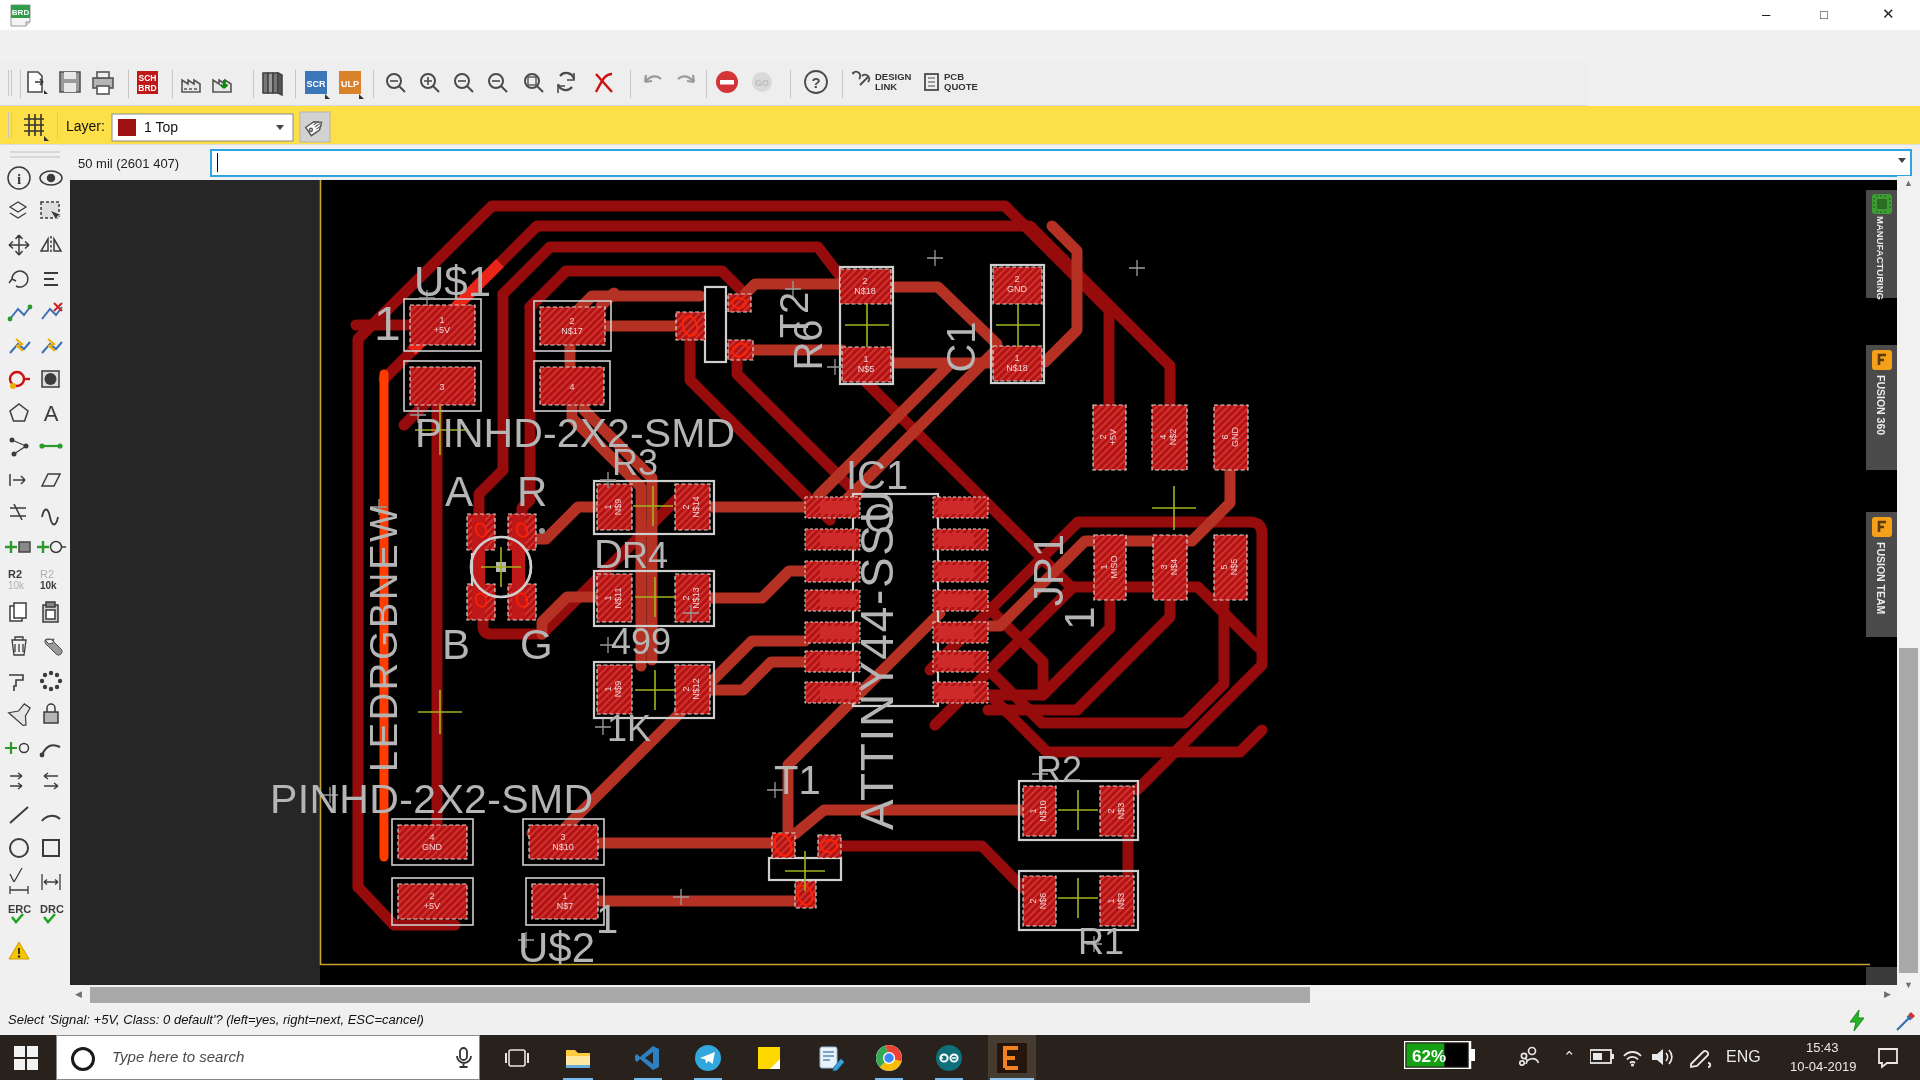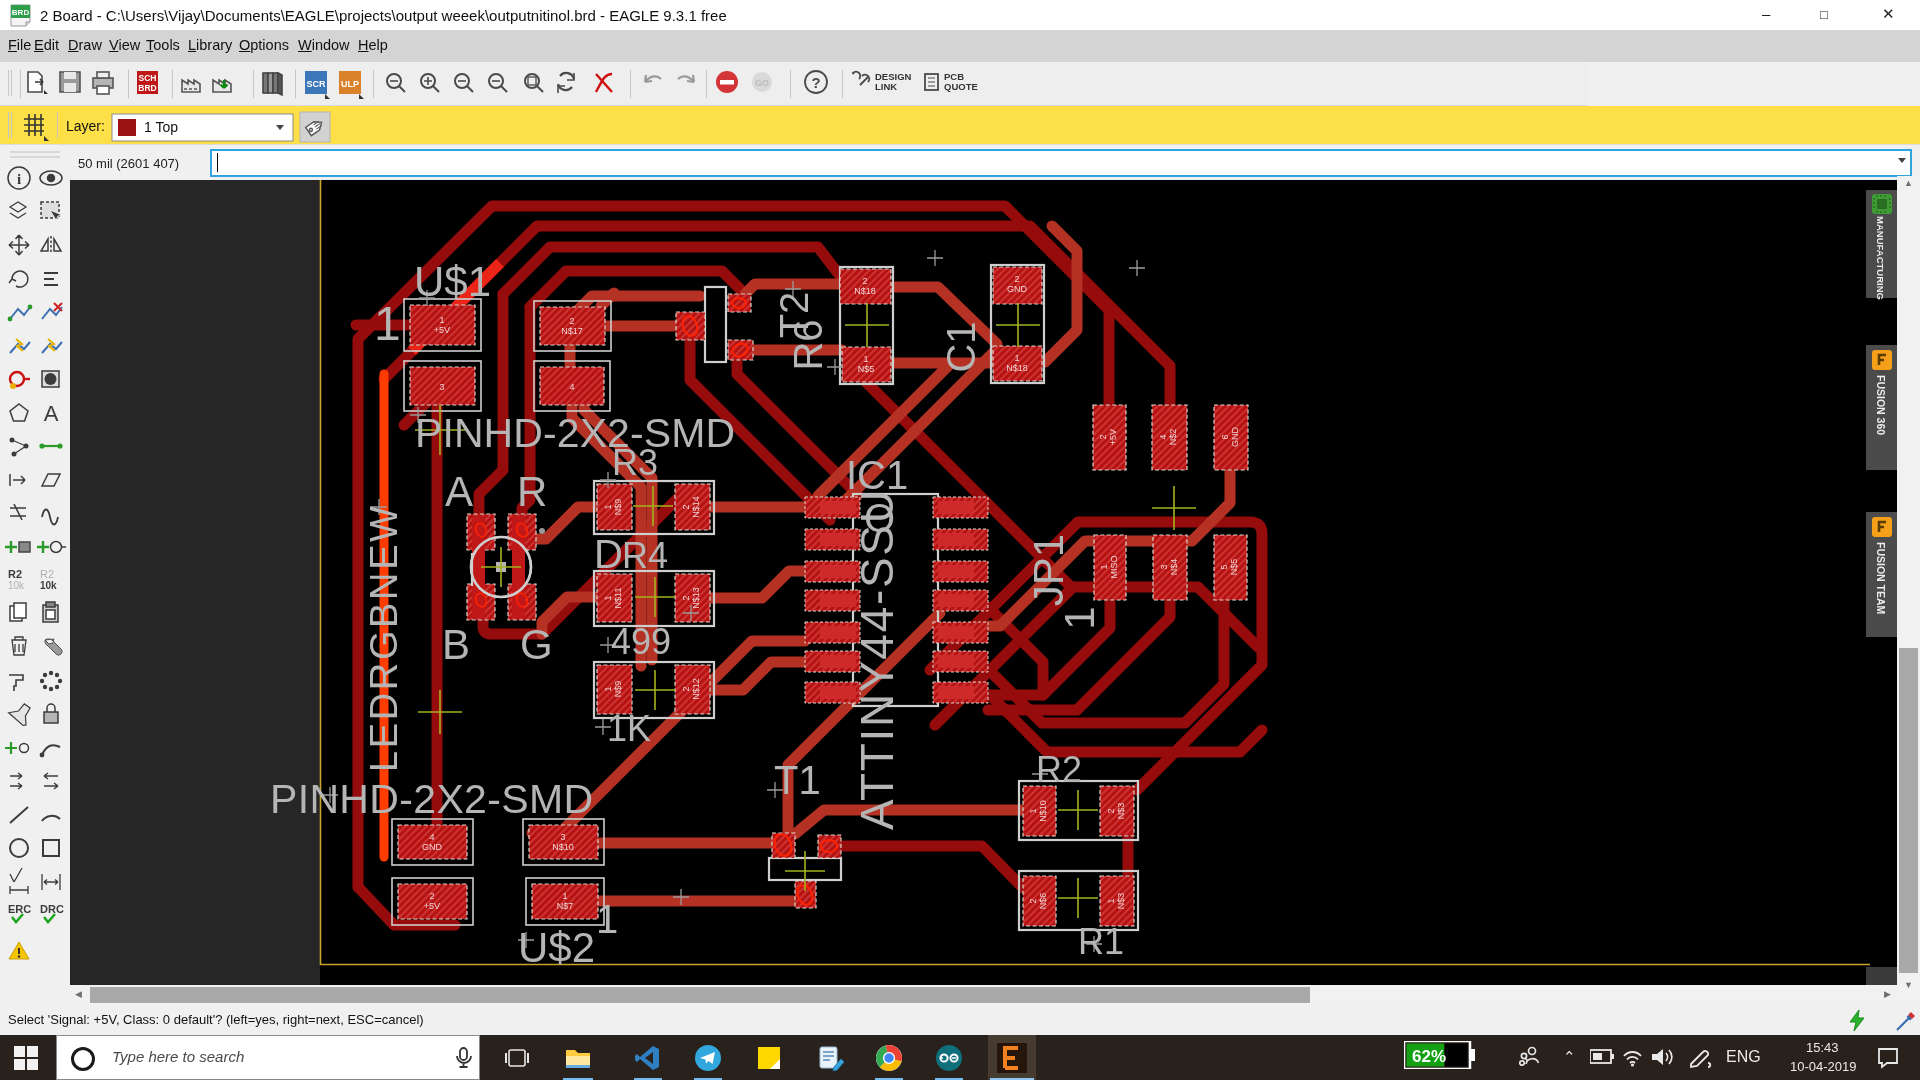--- a/index.html
+++ b/index.html
@@ -30,52 +30,40 @@
 .rtab { position:absolute; left:1866px; width:31px; background:#4b4b4b; color:#e3e3e3; }
 .rtab .vt { position:absolute; left:9px; writing-mode:vertical-rl; font-size:10.5px; letter-spacing:0; color:#ececec; font-weight:700; }
 
 #vsb { left:1897px; top:176px; width:23px; height:819px; background:#f1f1f1; }
 #vthumb { left:1899px; top:648px; width:19px; height:325px; background:#a9a9a9; }
 #hsb { left:70px; top:985px; width:1850px; height:20px; background:#f1f1f1; }
 #hthumb { left:90px; top:987px; width:1220px; height:16px; background:#a9a9a9; }
 .sbarrow { position:absolute; color:#707070; font-size:9px; }
 
 #statusbar { left:0; top:1005px; width:1920px; height:30px; background:#f0f0f0; }
-#statustxt { left:8px; top:1012px; font-size:13px; color:#111; }
+#statustxt { left:8px; top:1012px; font-size:13px; color:#111;font-style:italic; }
 
 #taskbar { left:0; top:1035px; width:1920px; height:45px; background:#28211c; }
 #searchbox { left:56px; top:1035px; width:424px; height:45px; background:#ffffff; border:1px solid #888; }
 #searchtxt { left:112px; top:1048px; font-size:15px; color:#4a4a4a;font-style:italic; }
 .tray { position:absolute; color:#eaeaea; font-size:13px; }
 </style>
 </head>
 <body>
 <div id="root">
   <div id="titlebar" class="abs"></div>
   <svg class="abs" style="left:9px; top:4px;" width="23" height="23" xmlns="http://www.w3.org/2000/svg">
     <path d="M2 1 h19 v17 l-4 4 h-15 z" fill="#f4f4f4" stroke="#999" stroke-width="1"></path>
     <path d="M17 22 v-4 h4" fill="#ddd" stroke="#999"></path>
     <rect x="2" y="1" width="19" height="13" fill="#2e9e4b"></rect>
     <text x="11.5" y="11" font-size="8" font-weight="bold" fill="#fff" text-anchor="middle" font-family="Liberation Sans">BRD</text>
   </svg>
-  <div id="titletxt" class="abs">2 Board - C:\Users\Vijay\Documents\EAGLE\projects\output weeek\outputnitinol.brd - EAGLE 9.3.1 free</div>
   <div class="abs wbtn" style="left:1762px;">–</div>
   <div class="abs wbtn" style="left:1820px; font-size:13px; top:7px;">□</div>
   <div class="abs wbtn" style="left:1882px;">✕</div>
-  <div id="menubar" class="abs">
-    <div class="mi" style="left:8px;"><u>F</u>ile</div>
-    <div class="mi" style="left:34px;"><u>E</u>dit</div>
-    <div class="mi" style="left:68px;"><u>D</u>raw</div>
-    <div class="mi" style="left:109px;"><u>V</u>iew</div>
-    <div class="mi" style="left:146px;"><u>T</u>ools</div>
-    <div class="mi" style="left:188px;"><u>L</u>ibrary</div>
-    <div class="mi" style="left:239px;"><u>O</u>ptions</div>
-    <div class="mi" style="left:298px;"><u>W</u>indow</div>
-    <div class="mi" style="left:358px;"><u>H</u>elp</div>
-  </div>
   <div id="tb1" class="abs">
     <svg width="1920" height="43" xmlns="http://www.w3.org/2000/svg">
       <g fill="none" stroke="#4a4a4a" stroke-width="1.6">
 
         <path d="M28 10 h10 l4 4 v16 h-14 z" fill="#fdfdfd"></path>
         <path d="M35 20 h8 m0 0 l-3 -3 m3 3 l-3 3" stroke="#333"></path>
         <path d="M44 28 l4 4 h-4 z" fill="#333" stroke="none"></path>
 
         <rect x="60" y="10" width="20" height="20" fill="#9a9a9a" stroke="#555"></rect>
         <rect x="64" y="10" width="12" height="7" fill="#e8e8e8" stroke="none"></rect>

